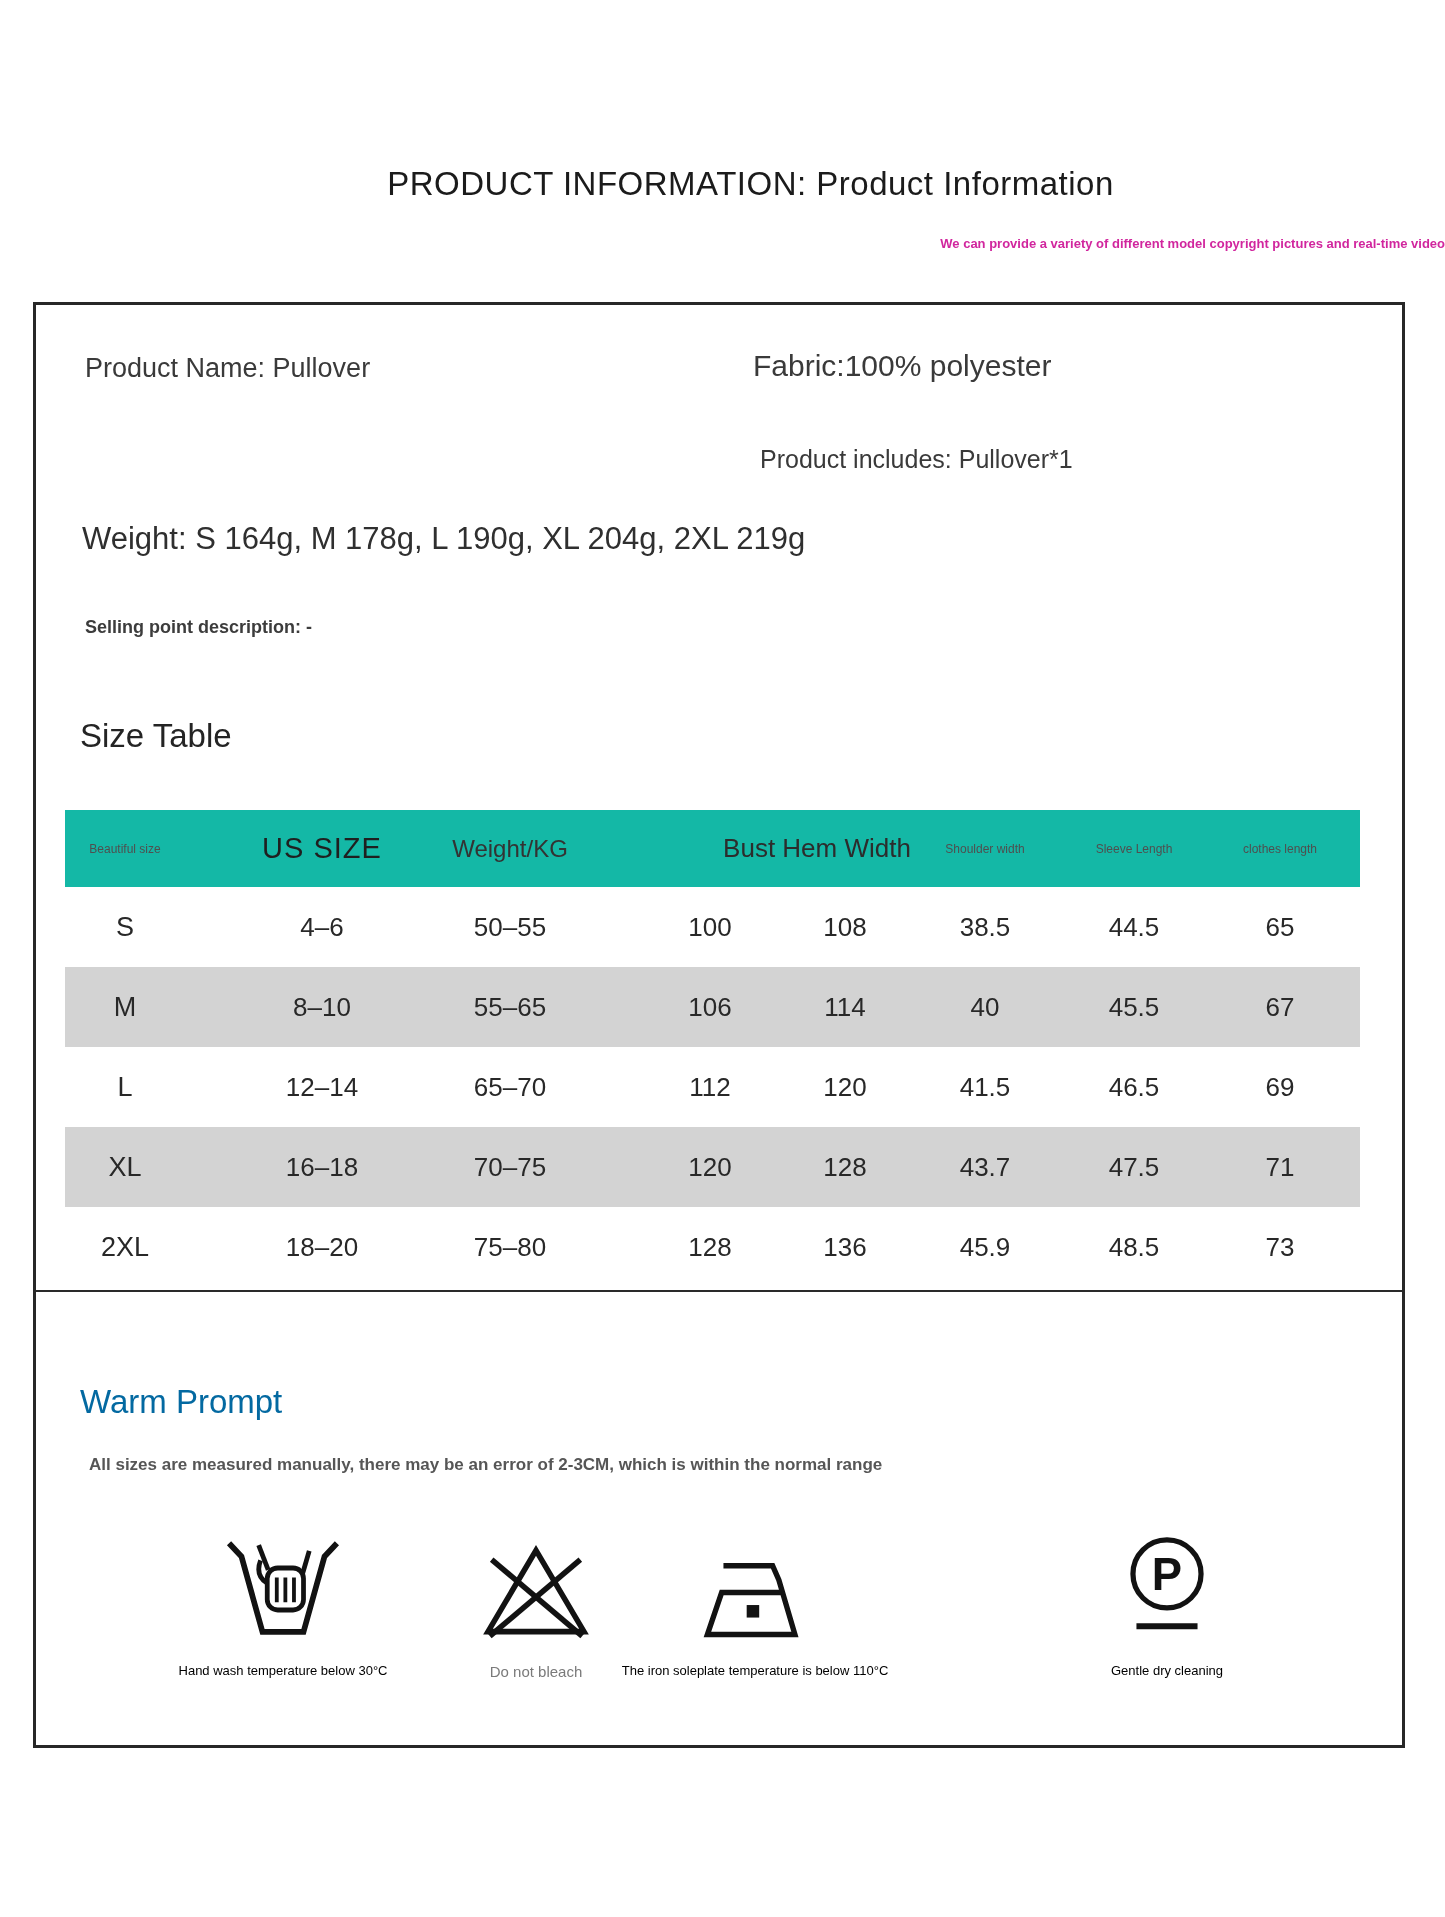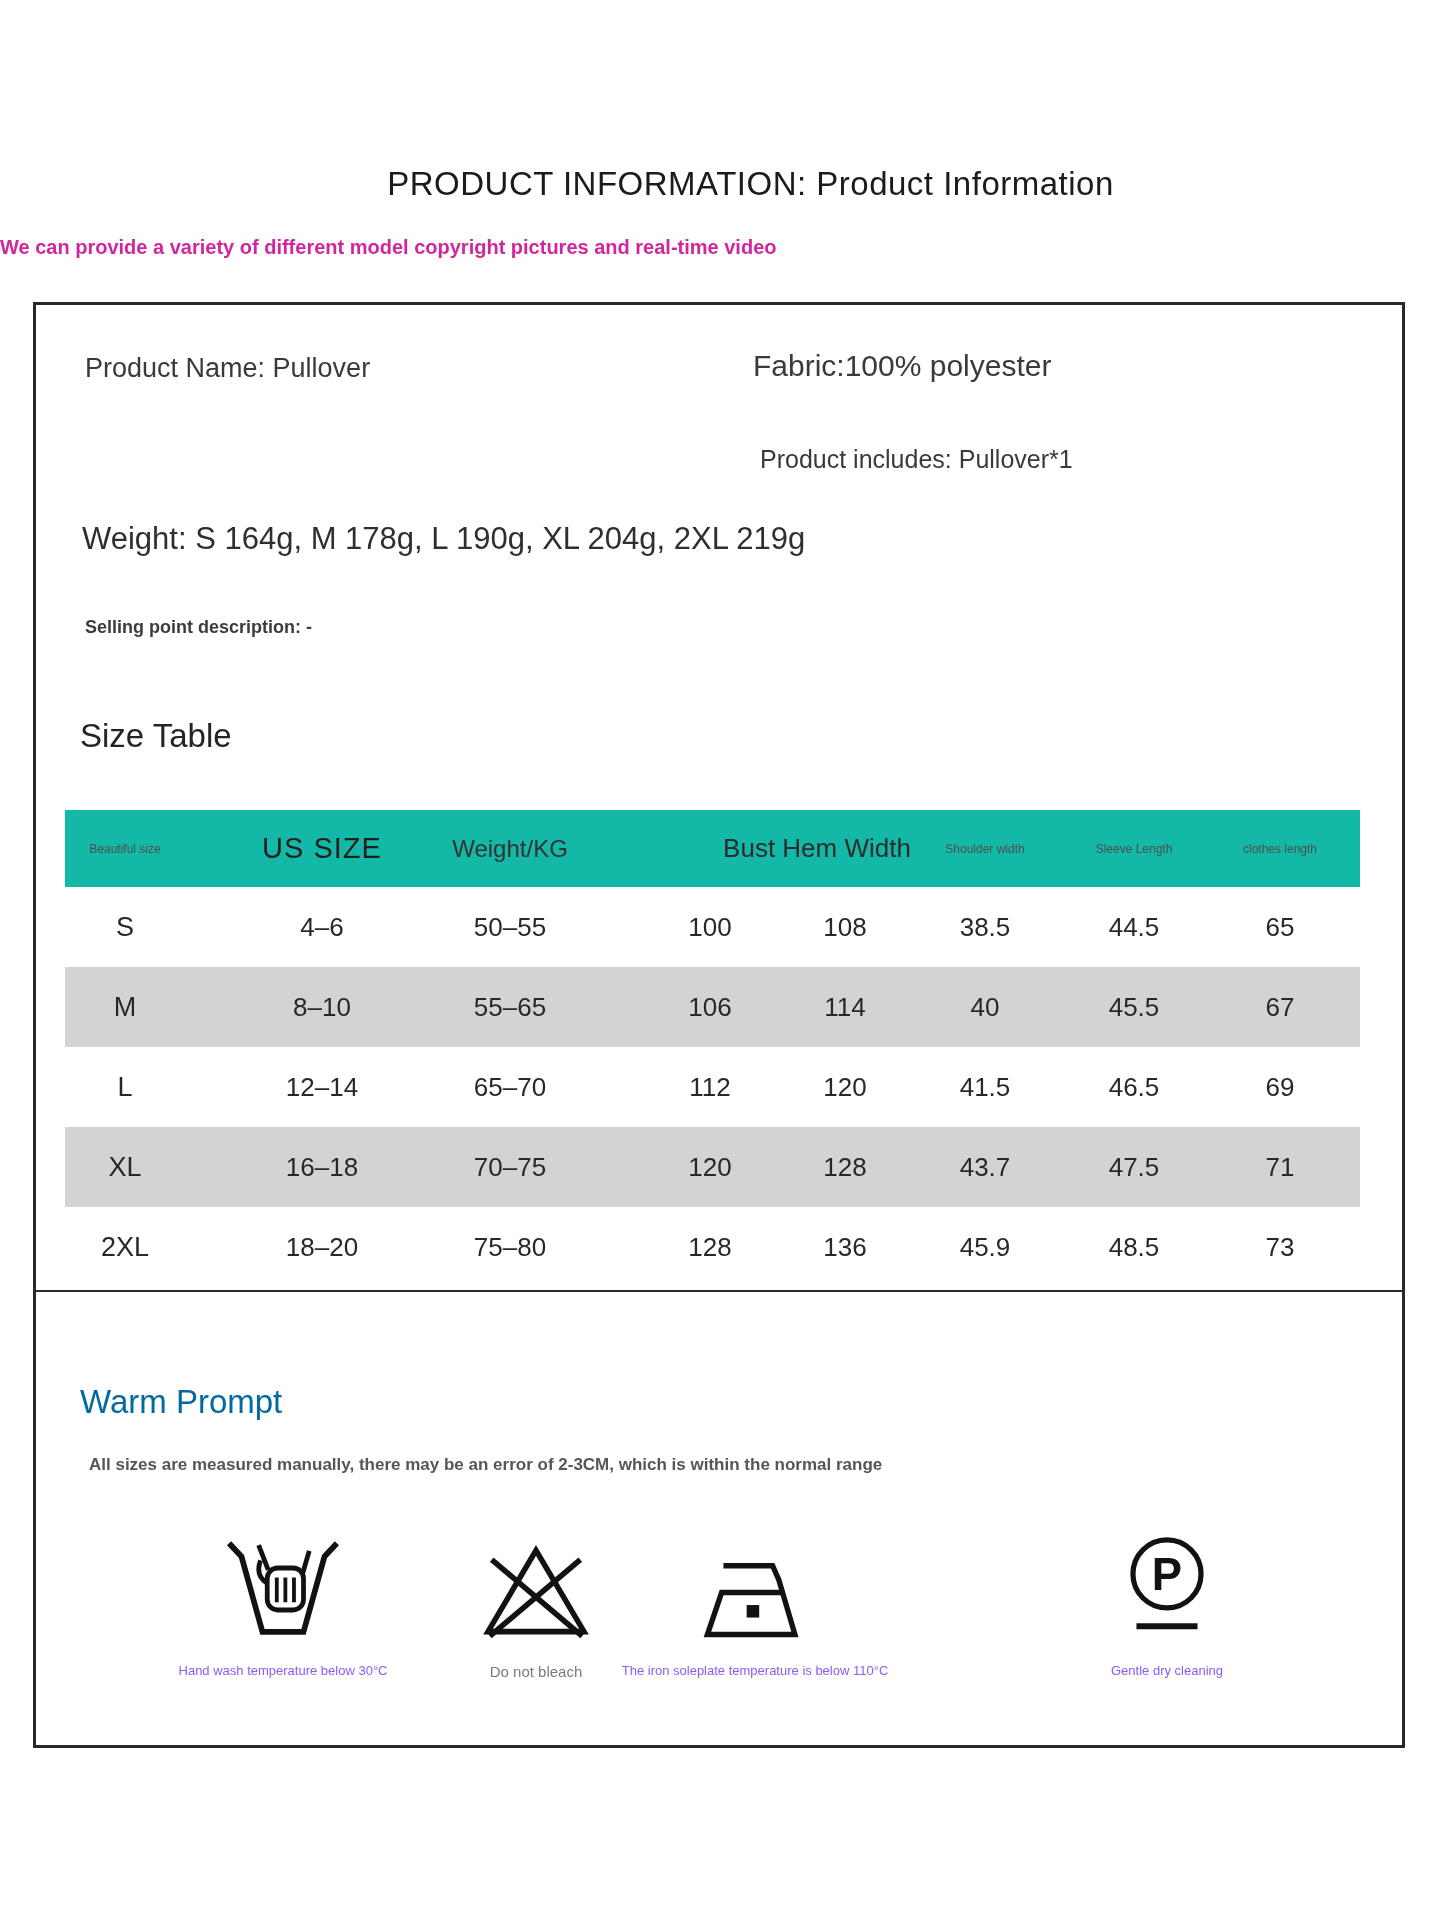--- a/index.html
+++ b/index.html
@@ -5,22 +5,22 @@
   html,body{margin:0;padding:0;background:#ffffff;}
   .page{
     position:relative;width:1445px;height:1917px;background:#ffffff;overflow:hidden;
     font-family:"Liberation Sans",sans-serif;color:#2b2b2b;
   }
   .page-title{
     position:absolute;left:0;top:165px;width:100%;text-align:center;
     font-size:33px;font-weight:500;color:#1b1b1b;letter-spacing:.5px;padding-left:28px;
   }
   .page-subtitle{
-    position:absolute;left:0;top:236px;width:100%;text-align:left;
-    font-size:20px;font-weight:600;color:#d1269e;
+    position:absolute;left:0;top:236px;width:100%;text-align:right;
+    font-size:13px;font-weight:600;color:#d1269e;
   }
   .box{
     position:absolute;left:33px;top:302px;width:1366px;height:1440px;
     border:3px solid #282828;background:#fff;
   }
   .t-product-name{position:absolute;left:49px;top:48px;font-size:27px;color:#3a3a3a;}
   .t-fabric{position:absolute;left:717px;top:44px;font-size:30px;color:#3a3a3a;}
   .t-includes{position:absolute;left:724px;top:140px;font-size:25px;color:#3a3a3a;}
   .t-weight{position:absolute;left:46px;top:216px;font-size:31px;color:#2f2f2f;}
   .t-selling{position:absolute;left:49px;top:312px;font-size:18px;font-weight:600;color:#3c3c3c;}
@@ -55,21 +55,21 @@
   .h-busthem{font-size:26px;font-weight:500;color:#2c2c2c;margin-left:37px;}
   .rowlabel{font-size:27px;}
 
   .divider{position:absolute;left:0;right:0;top:985px;border-top:2px solid #2a2a2a;}
 
   .t-warmheading{position:absolute;left:44px;top:1078px;font-size:33px;font-weight:500;color:#0369a1;}
   .t-warmnote{position:absolute;left:53px;top:1150px;font-size:17px;font-weight:600;color:#565656;}
 
   .care{position:absolute;top:1226px;transform:translateX(-50%);text-align:center;}
   .care-glyph{height:108px;display:flex;align-items:flex-end;justify-content:center;}
-  .care-label{margin-top:24px;font-size:13px;color:#8b5cf6;white-space:nowrap;}
+  .care-label{margin-top:24px;font-size:13px;color:#000000;white-space:nowrap;}
   .care-label.md{font-size:15px;color:#7a7a7a;}
   .care-label.lg{font-size:20px;color:#6a6a6a;}
   .cp1{left:247px;} .cp2{left:500px;} .cp3{left:719px;} .cp4{left:940px;} .cp5{left:1131px;}
   svg{display:block;}
 </style>
 </head>
 <body>
 
 <div class="page">
 

